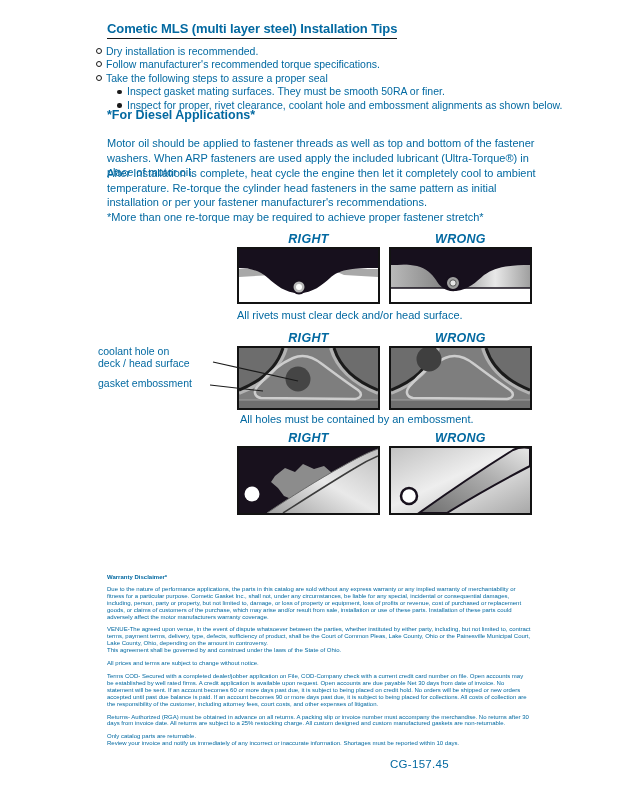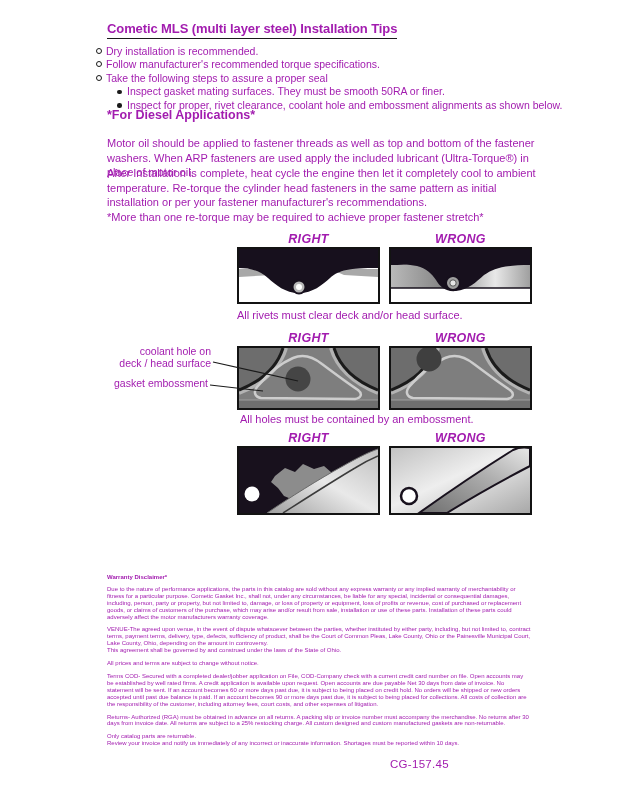--- a/index.html
+++ b/index.html
@@ -1,18 +1,18 @@
 <!DOCTYPE html>
 <html><head>
 <meta charset="utf-8">
 <style>
   html,body{margin:0;padding:0;background:#ffffff;}
   .page{
     position:relative;width:618px;height:800px;background:#ffffff;overflow:hidden;
-    font-family:"Liberation Sans","DejaVu Sans",sans-serif;color:#a21caf;
+    font-family:"Liberation Sans","DejaVu Sans",sans-serif;color:#0369a1;
   }
   .abs{position:absolute;}
   .title{
     left:107px;top:21px;font-size:13px;font-weight:bold;letter-spacing:-0.1px;
     border-bottom:1.6px solid #1a1a1a;padding-bottom:2px;
   }
   .bullets{left:96px;top:45px;font-size:10.5px;line-height:13.4px;}
   .b-row{display:flex;align-items:baseline;}
   .b-glyph{width:10px;flex:0 0 10px;position:relative;}
   .b-open{display:inline-block;width:4px;height:4px;border:1px solid #1a1a1a;border-radius:50%;position:relative;top:-1px;}
@@ -20,21 +20,21 @@
   .b-sub{margin-left:21px;}
   .h2{left:107px;top:108px;font-size:12.5px;font-weight:bold;}
   .para{left:107px;width:438px;font-size:11px;line-height:14.6px;}
   .p1{top:136px;}
   .p2{top:166px;}
   .p3{top:210px;}
   .fig-head{width:143px;text-align:center;font-weight:bold;font-size:12.5px;letter-spacing:0.3px;font-style:italic;}
   .panel{width:143px;border:2px solid #131313;background:#fff;box-sizing:border-box;}
   .panel svg{display:block;}
   .caption{font-size:11px;line-height:12.6px;}
-  .fig-label{font-size:10.5px;line-height:11.6px;text-align:right;}
+  .fig-label{font-size:10.5px;line-height:11.6px;text-align:left;}
   .warranty{left:107px;top:574px;width:424px;font-size:6px;line-height:6.9px;}
   .warranty .w-head{font-weight:bold;margin:0 0 5px 0;}
   .warranty p{margin:0 0 6px 0;}
   .warranty p.tight{margin:0;}
   .footer-code{left:390px;top:758px;font-size:11.5px;letter-spacing:0.3px;}
 </style>
 </head>
 <body>
 
 <div class="page">

